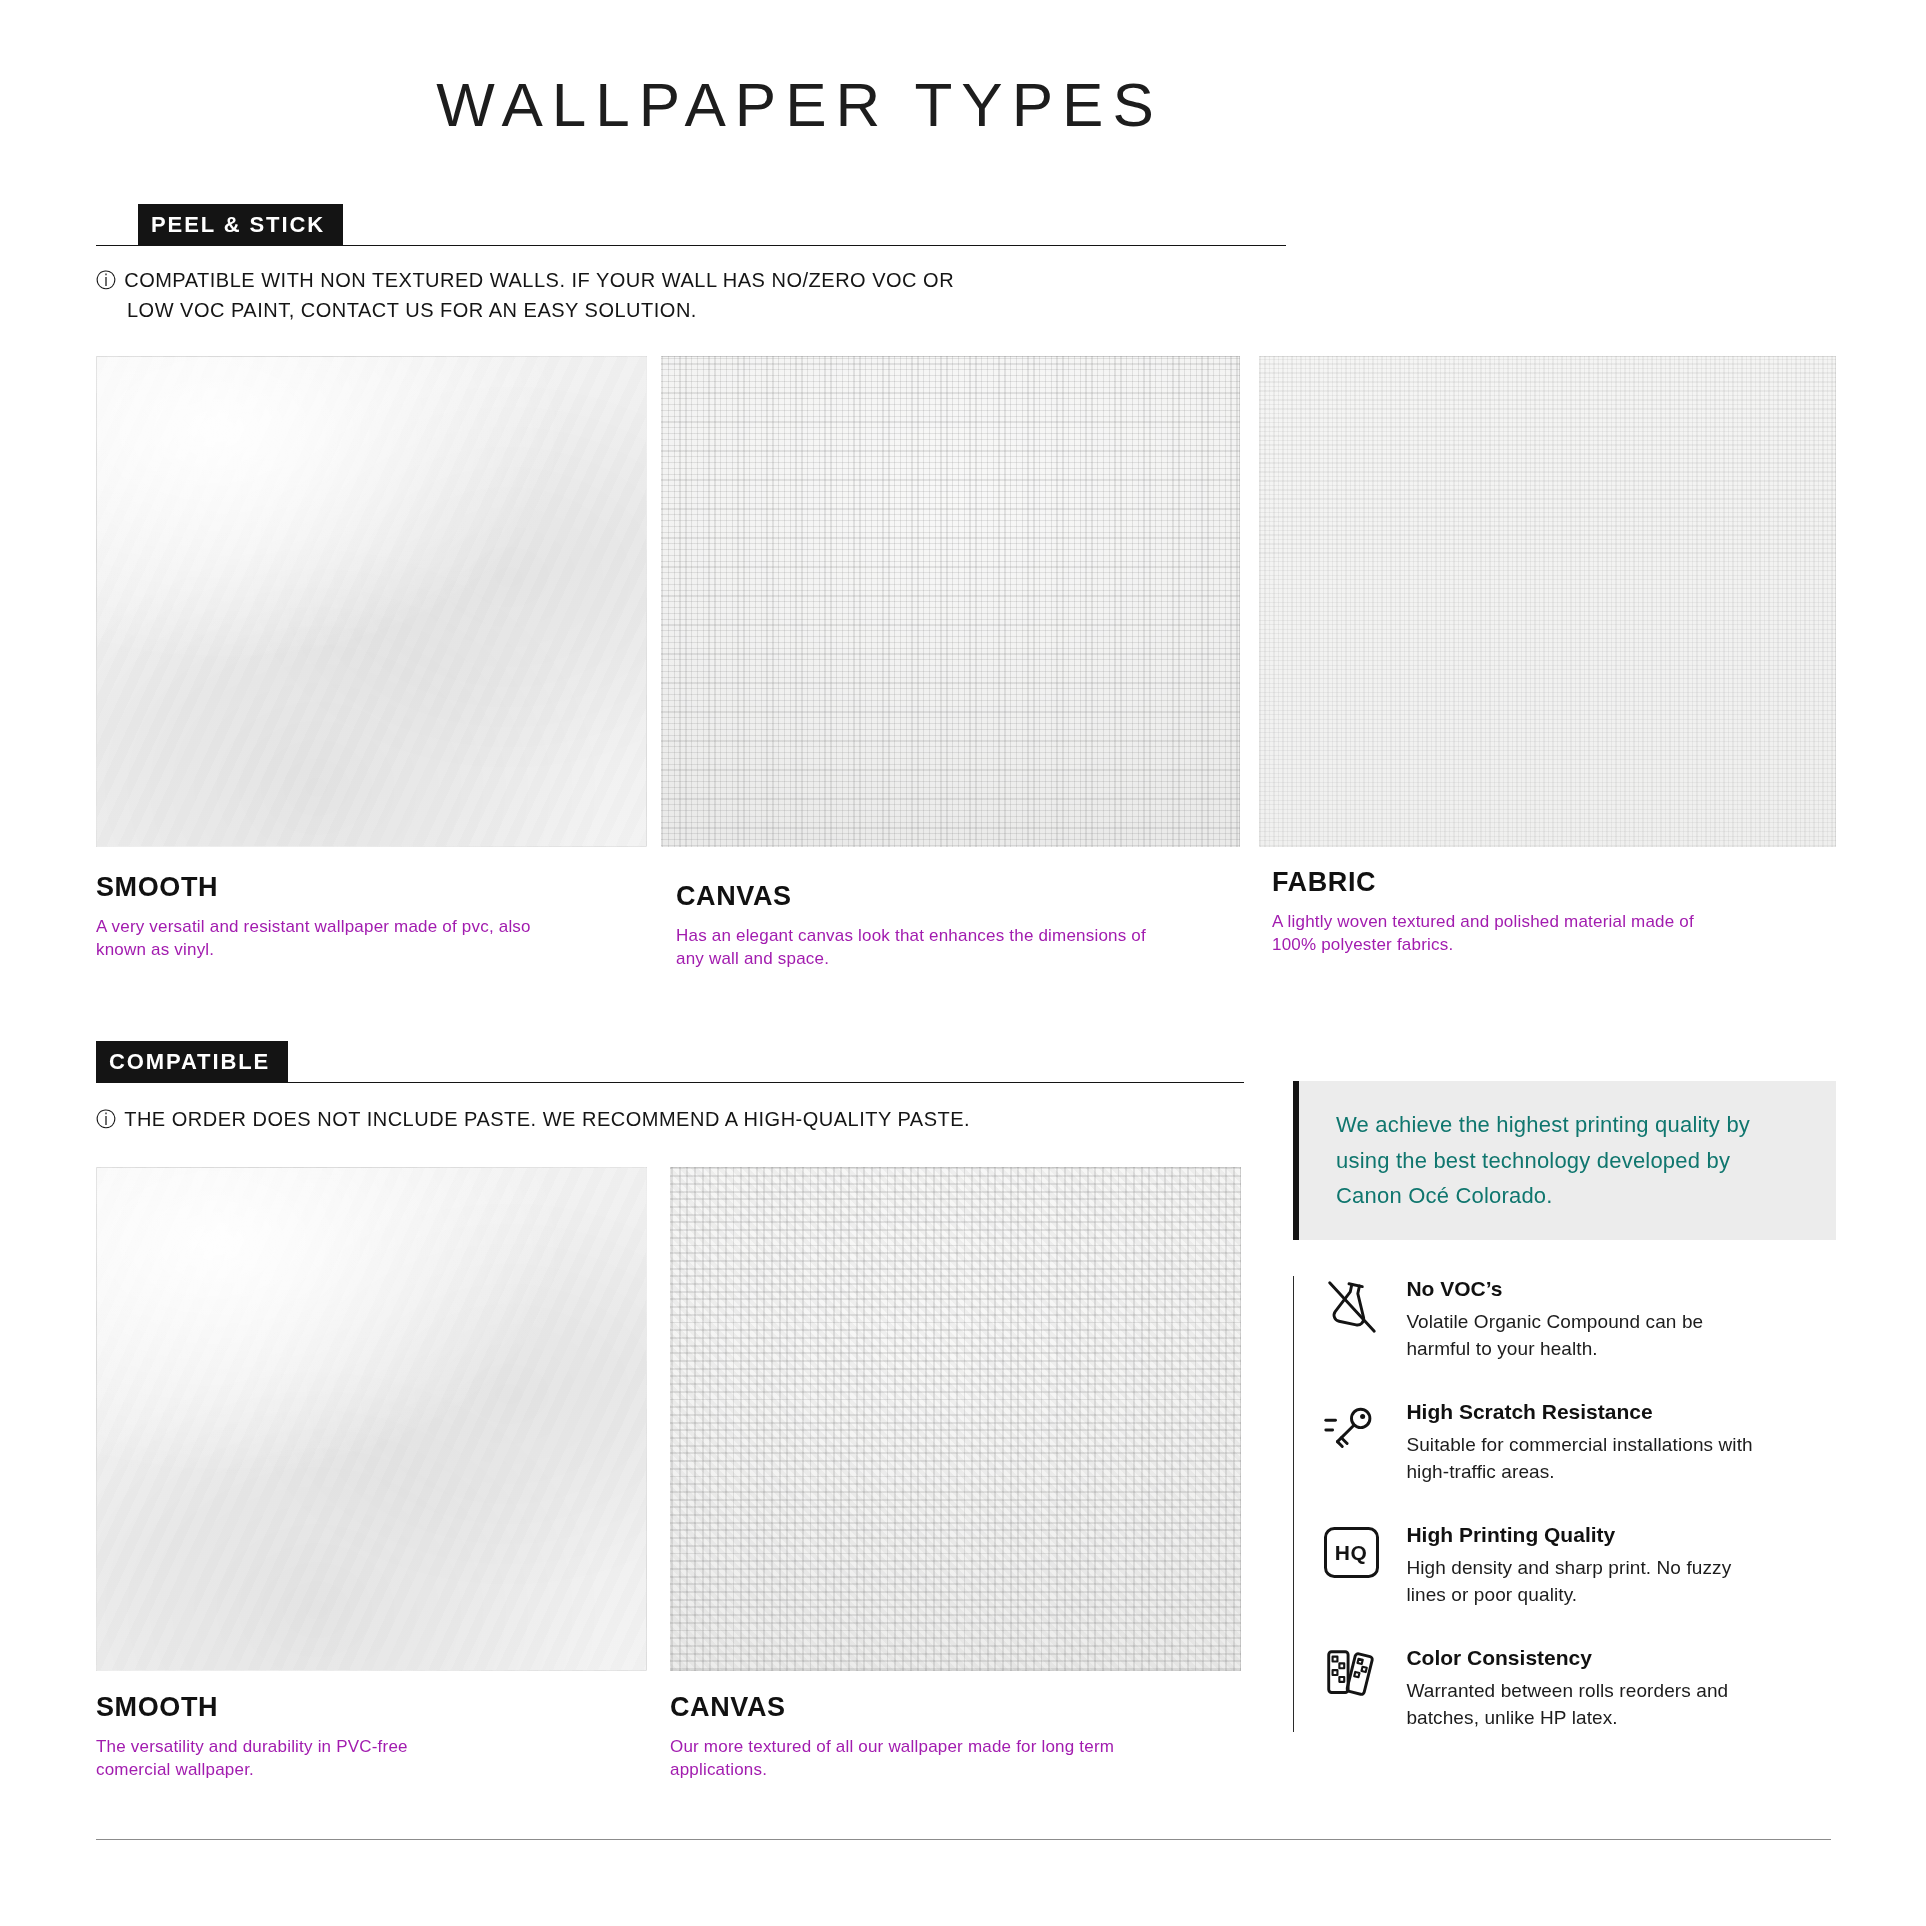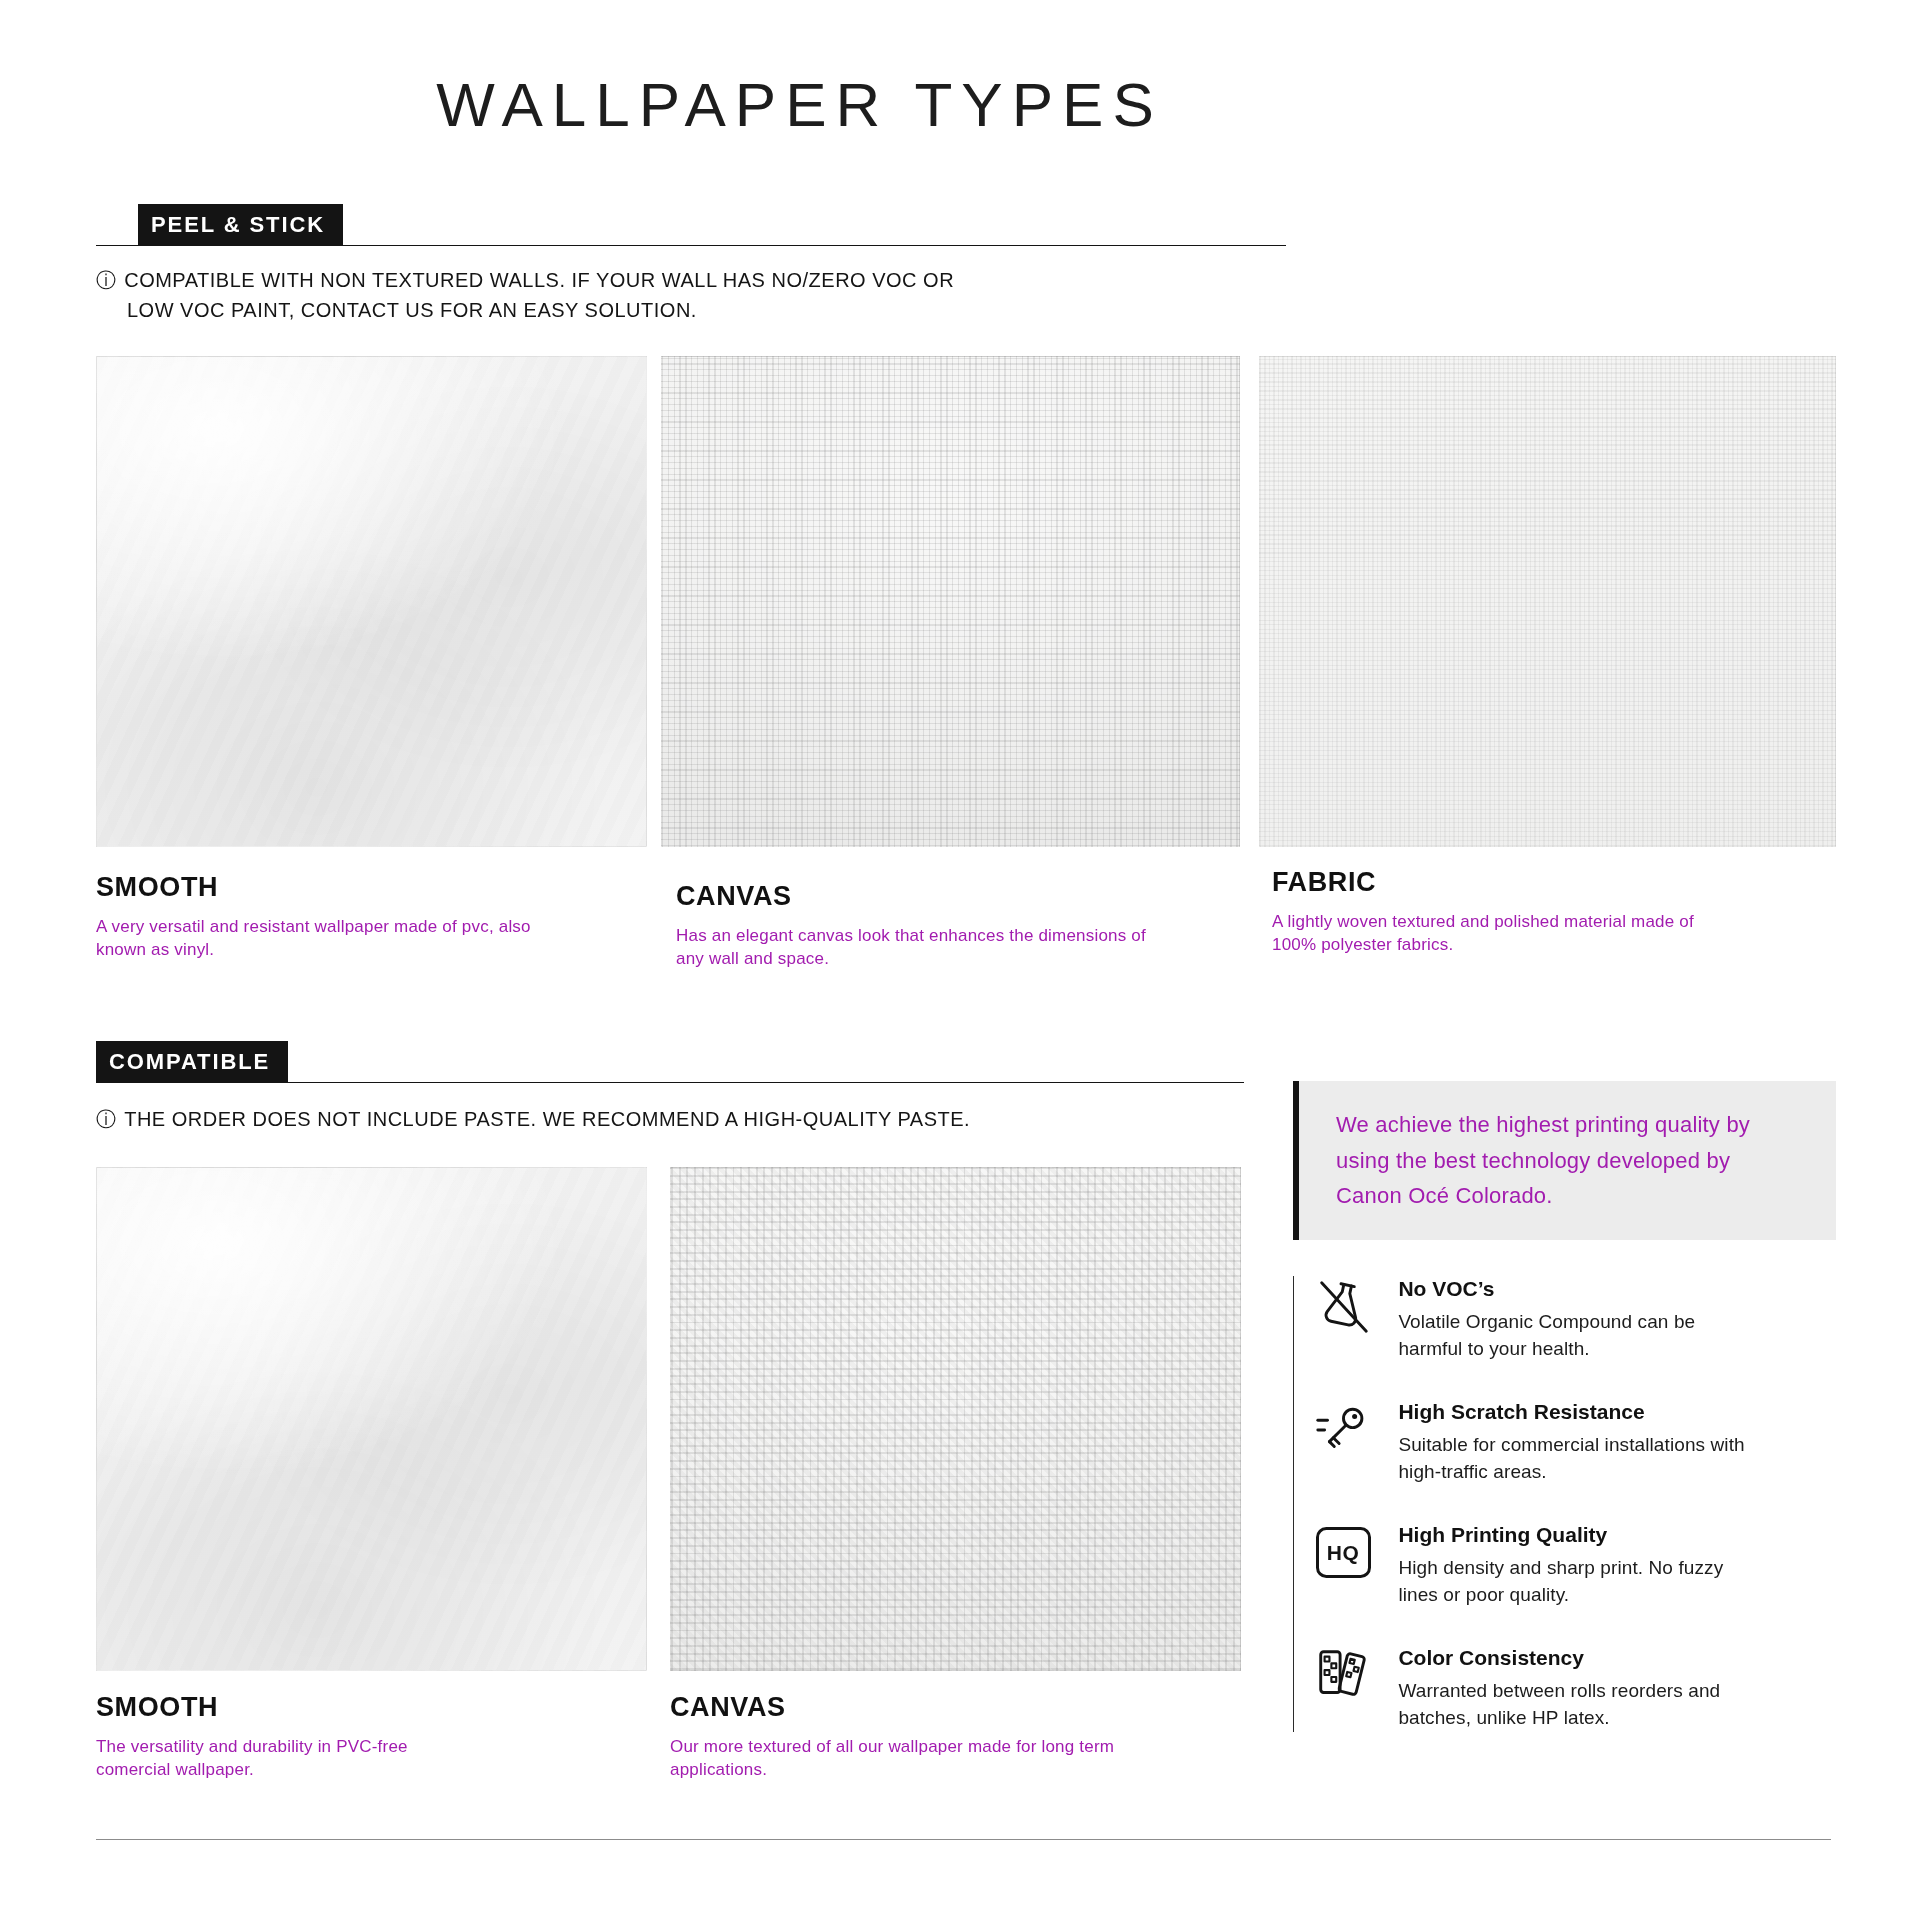--- a/index.html
+++ b/index.html
@@ -120,30 +120,30 @@
     box-sizing:border-box;
     background:#ececec;
     border-left:6.4px solid #141414;
     padding:26px 64px 26px 37px;
   }
   .quote-box p{
     margin:0;
     font-size:22px;
     line-height:1.62;
     letter-spacing:0.2px;
-    color:#a21caf;
+    color:#0f766e;
   }
 
   
   .features{
     position:absolute;
     left:1293px;top:1276px;width:582px;
     box-sizing:border-box;
     border-left:1.9px solid #2b2b2b;
-    padding-left:18px;
+    padding-left:26px;
   }
   .feature{
     display:flex;
     align-items:flex-start;
     gap:24.4px;
     margin-bottom:36px;
   }
   .feature:last-child{margin-bottom:0;}
   .feature-icon{
     flex:0 0 62px;

